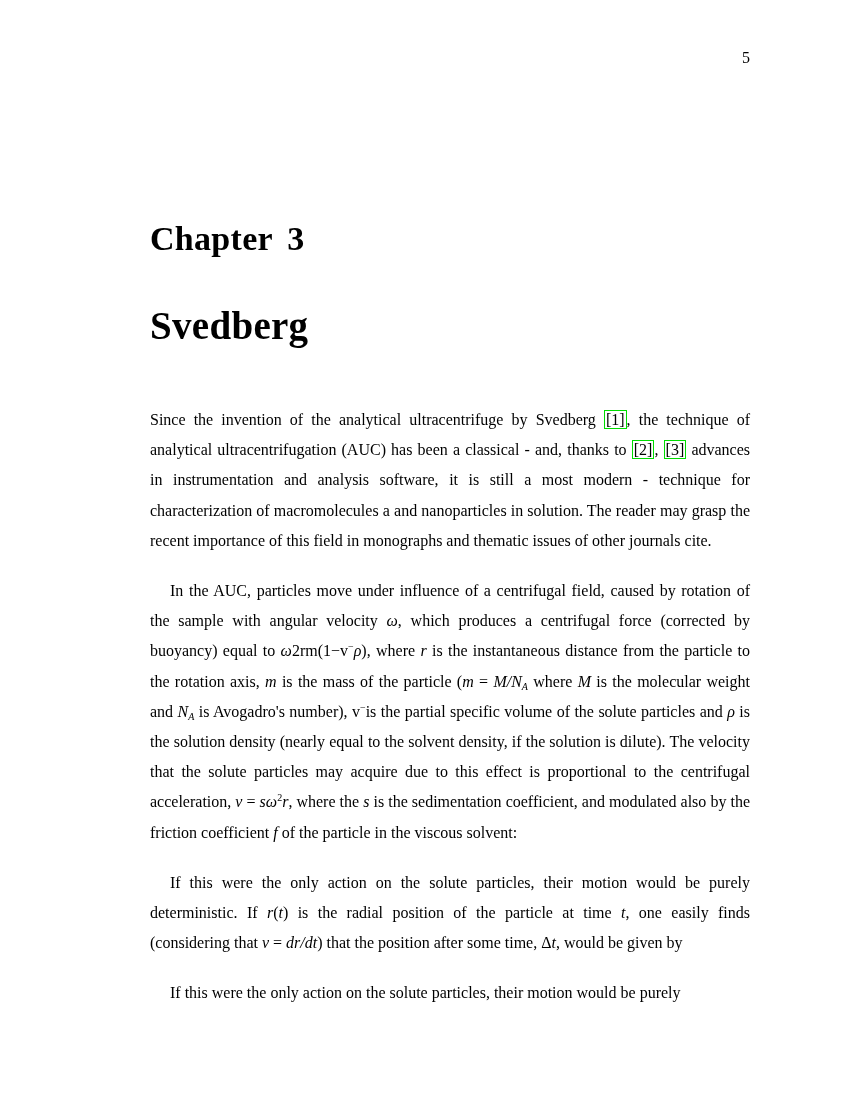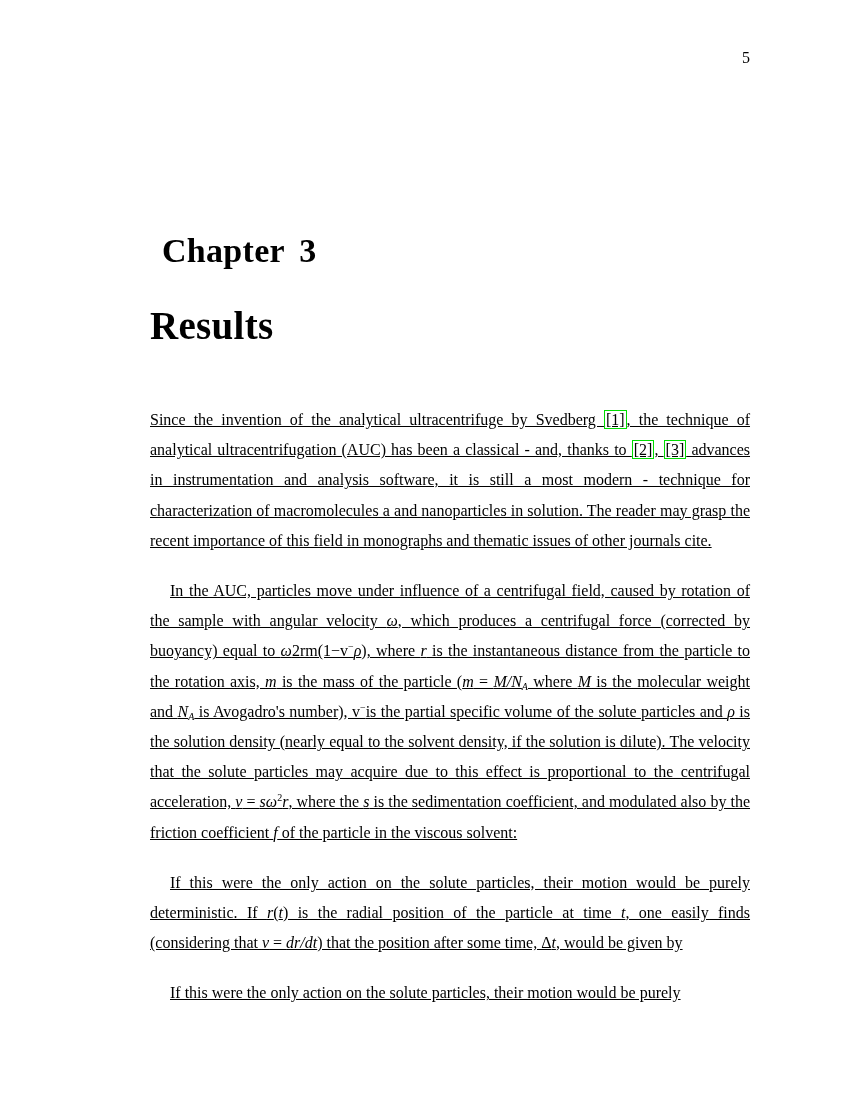--- a/index.html
+++ b/index.html
@@ -18,21 +18,21 @@
   .page-number {
     position: absolute;
     top: 49px; left: 150px; width: 600px;
     text-align: right;
     font-size: 16px;
     line-height: 18px;
   }
   .chapter-label {
     position: absolute;
     top: 220px; left: 150px;
-    margin: 12px;
+    margin: 0;
     font-size: 34px;
     font-weight: 700;
     line-height: 1.1;
     word-spacing: 6px;
     letter-spacing: 0.3px;
   }
   .chapter-title {
     position: absolute;
     top: 305px; left: 150px;
     margin: 0;
@@ -41,21 +41,20 @@
     line-height: 1.1;
     letter-spacing: 0.3px;
   }
   .body-text {
     position: absolute;
     top: 405px; left: 150px;
     width: 600px;
     font-size: 16px;
     line-height: 30.2px;
     text-align: justify;
-    text-decoration: underline;
   }
   .body-text p { margin: 0; padding: 0; }
   .body-text p.indent { text-indent: 20px; margin-top: 20px; }
   .it { font-style: italic; }
   .sup {
     font-size: 10px;
     vertical-align: 6px;
     line-height: 0;
   }
   .sub {
@@ -71,21 +70,21 @@
   }
 </style>
 </head>
 <body>
 
 <div class="page">
   <div class="page-number">5</div>
 
   <h1 class="chapter-label">Chapter 3</h1>
 
-  <h2 class="chapter-title">Results</h2>
+  <h2 class="chapter-title">Svedberg</h2>
 
   <div class="body-text">
       <p class=""><span>Since the invention of the analytical ultracentrifuge by Svedberg </span><span class="cite" style="border-color: rgb(0, 221, 0);">[1]</span><span>, the technique of analytical ultracentrifugation (AUC) has been a classical - and, thanks to </span><span class="cite" style="border-color: rgb(0, 221, 0);">[2]</span><span>, </span><span class="cite" style="border-color: rgb(0, 221, 0);">[3]</span><span> advances in instrumentation and analysis software, it is still a most modern - technique for characterization of macromolecules a and nanoparticles in solution. The reader may grasp the recent importance of this field in monographs and thematic issues of other journals cite.</span></p>
       <p class="indent"><span>In the AUC, particles move under influence of a centrifugal field, caused by rotation of the sample with angular velocity </span><span class="it">ω</span><span>, which produces a centrifugal force (corrected by buoyancy) equal to </span><span class="it">ω</span><span>2rm(1−v</span><span class="sup">−</span><span class="it">ρ</span><span>), where </span><span class="it">r</span><span> is the instantaneous distance from the particle to the rotation axis, </span><span class="it">m</span><span> is the mass of the particle (</span><span class="it">m</span><span> = </span><span class="it">M/N</span><span class="sub">A</span><span> where </span><span class="it">M</span><span> is the molecular weight and </span><span class="it">N</span><span class="sub">A</span><span> is Avogadro's number), v</span><span class="sup">−</span><span>is the partial specific volume of the solute particles and </span><span class="it">ρ</span><span> is the solution density (nearly equal to the solvent density, if the solution is dilute). The velocity that the solute particles may acquire due to this effect is proportional to the centrifugal acceleration, </span><span class="it">v</span><span> = </span><span class="it">sω</span><span class="sup">2</span><span class="it">r</span><span>, where the </span><span class="it">s</span><span> is the sedimentation coefficient, and modulated also by the friction coefficient </span><span class="it">f</span><span> of the particle in the viscous solvent:</span></p>
       <p class="indent"><span>If this were the only action on the solute particles, their motion would be purely deterministic. If </span><span class="it">r</span><span>(</span><span class="it">t</span><span>) is the radial position of the particle at time </span><span class="it">t</span><span>, one easily finds (considering that </span><span class="it">v</span><span> = </span><span class="it">dr/dt</span><span>) that the position after some time, Δ</span><span class="it">t</span><span>, would be given by</span></p>
       <p class="indent"><span>If this were the only action on the solute particles, their motion would be purely</span></p>
     </div>
 </div>
 
 </body></html>

